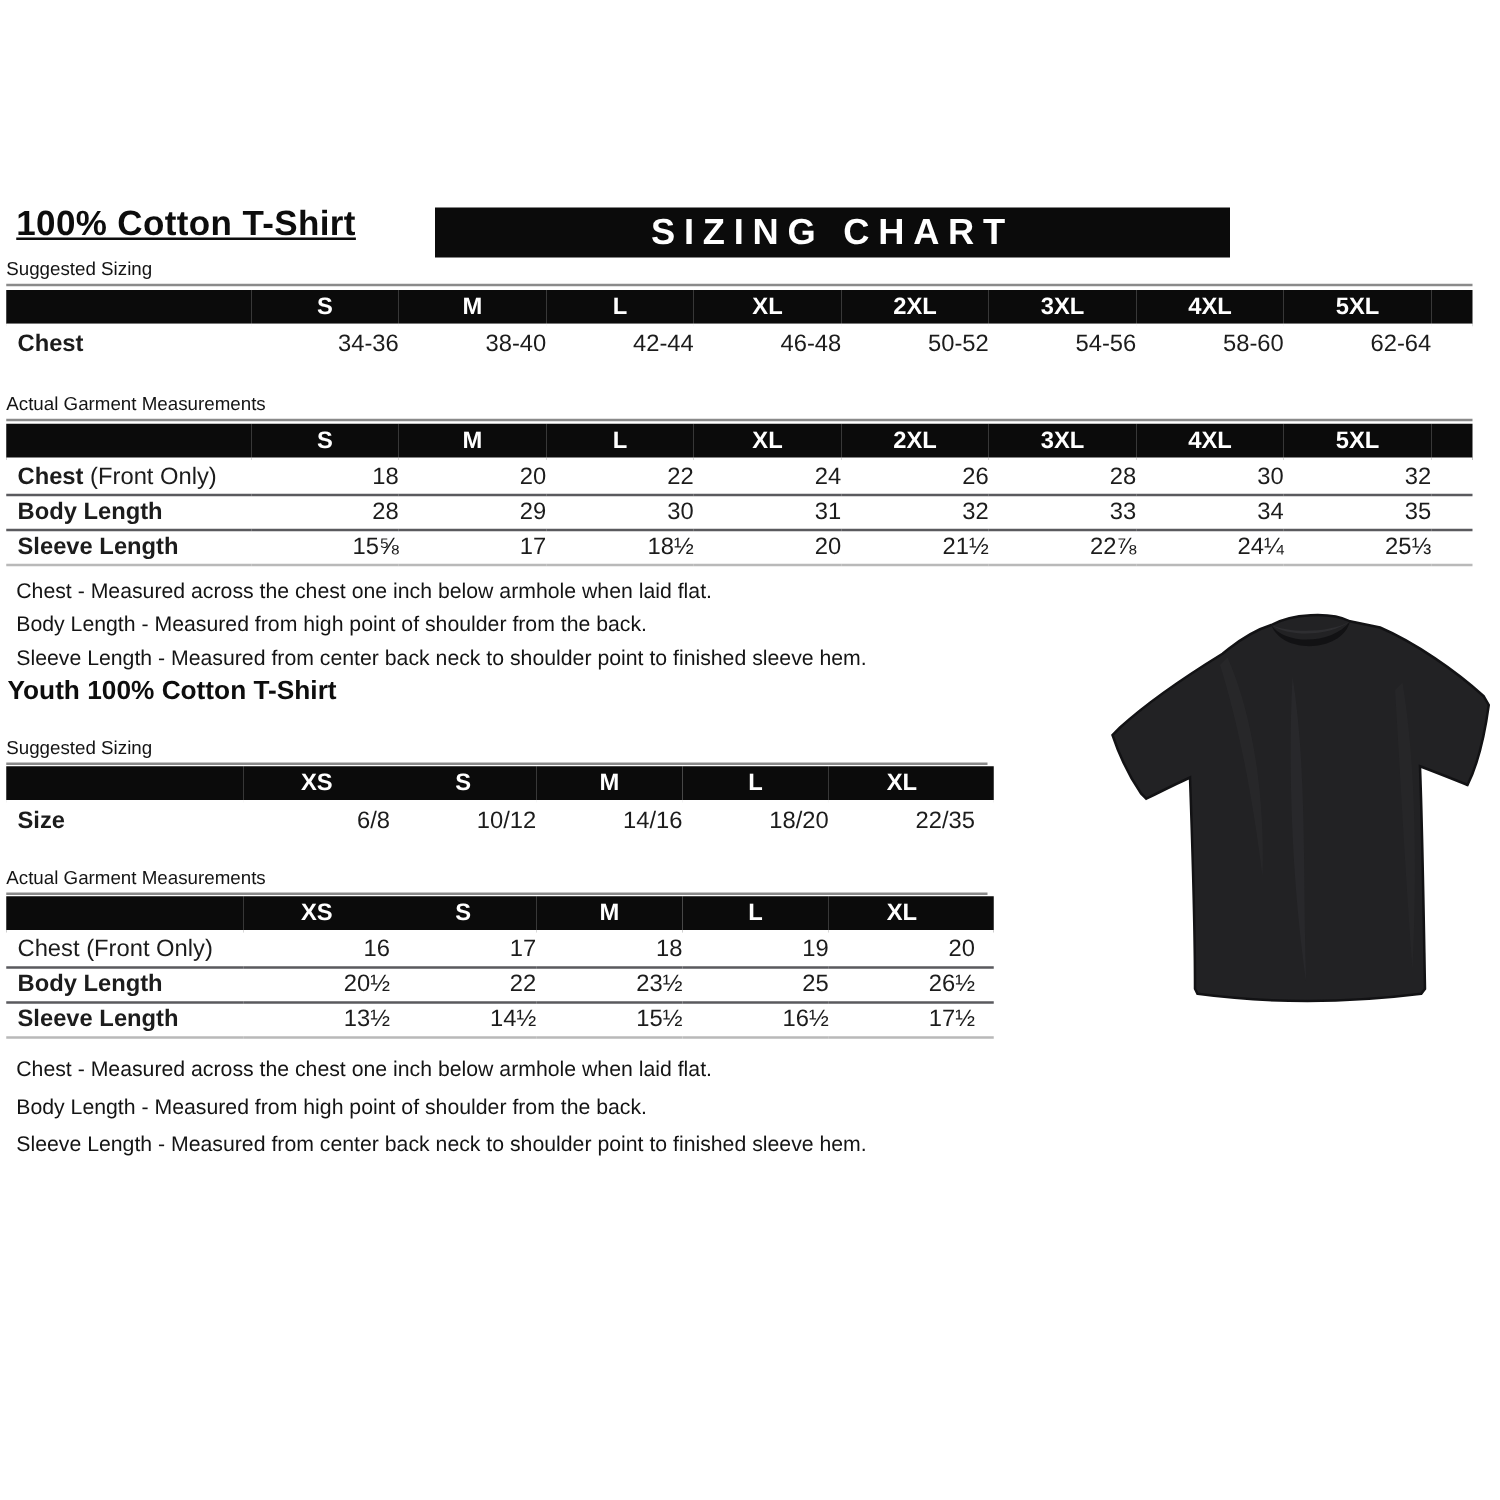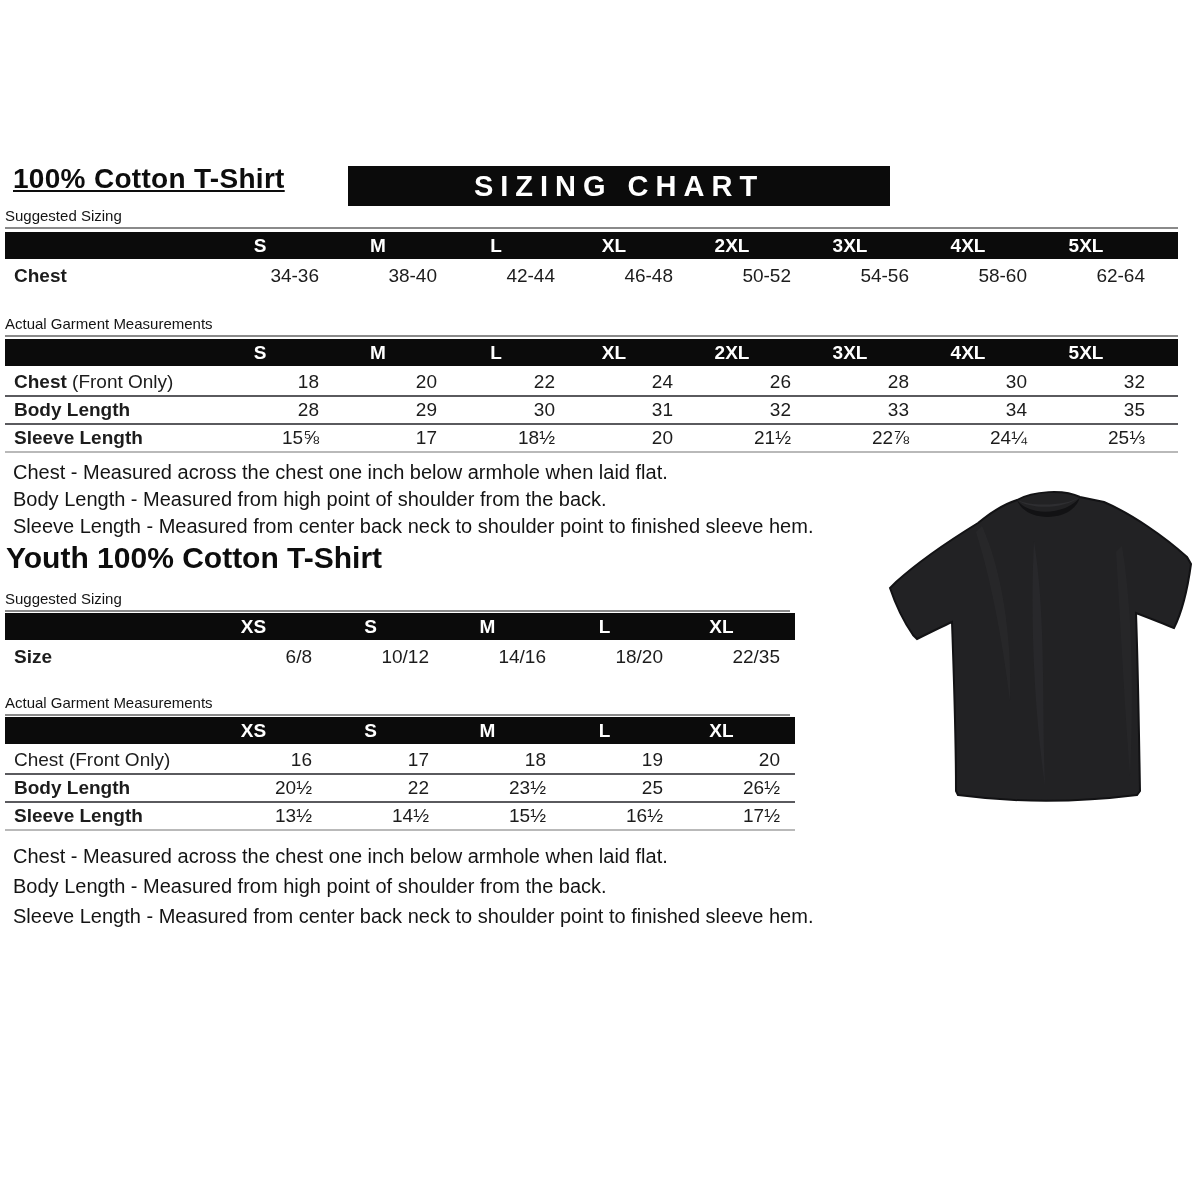--- a/index.html
+++ b/index.html
@@ -2,23 +2,23 @@
 <html><head>
 <meta charset="utf-8">
 <style>
   html,body{margin:0;padding:0;background:#ffffff;}
   .page{
     position:relative;width:1200px;height:1200px;background:#ffffff;overflow:hidden;
     font-family:"Liberation Sans","DejaVu Sans",sans-serif;color:#111;
   }
   
   .main-title{position:absolute;left:13px;top:163px;font-size:28px;font-weight:700;letter-spacing:.3px;color:#0d0d0d;white-space:nowrap;text-decoration:underline;}
-  .banner{position:absolute;left:348px;top:166px;width:542px;height:40px;background:#0b0b0b;
+  .banner{position:absolute;left:348px;top:166px;width:636px;height:40px;background:#0b0b0b;
     display:flex;align-items:center;justify-content:center;color:#fff;font-size:29px;font-weight:800;letter-spacing:7px;white-space:nowrap;}
-  .youth-title{position:absolute;left:6px;top:541px;font-size:30px;font-weight:700;color:#0d0d0d;white-space:nowrap;}
+  .youth-title{position:absolute;left:6px;top:541px;font-size:21px;font-weight:700;color:#0d0d0d;white-space:nowrap;}
   .section-label{position:absolute;font-size:15px;color:#141414;border-bottom:2px solid #8a8a8a;padding-bottom:3px;}
   .w-adult{left:5px;width:1173px;}
   .w-youth{left:5px;width:785px;}
   
   table.sizes{position:absolute;border-collapse:collapse;table-layout:fixed;}
   table.sizes thead th{background:#0b0b0b;color:#ffffff;font-weight:700;font-size:19px;height:27px;
     text-align:center;border-bottom:3px solid #ffffff;padding:0;}
   table.sizes td{font-size:19px;color:#1c1c1c;padding:0;}
   table.sizes td.val{text-align:right;}
   table.sizes td.label-cell{text-align:left;padding-left:9px;white-space:nowrap;}
@@ -38,21 +38,21 @@
   #youth-suggested-table{top:613px;}
   #youth-measurements-table{top:717px;}
   #adult-suggested-label{top:207px;}
   #adult-measurements-label{top:315px;}
   #youth-suggested-label{top:590px;}
   #youth-measurements-label{top:694px;}
   
   .notes{position:absolute;left:13px;}
   #adult-notes{top:459px;}
   #youth-notes{top:841px;}
-  .note-line{font-size:20px;color:#141414;white-space:nowrap;}
+  .note-line{font-size:17px;color:#141414;white-space:nowrap;}
   #adult-notes .note-line{line-height:27px;}
   #youth-notes .note-line{line-height:30px;}
   
   .tshirt-wrap{position:absolute;left:884px;top:486px;width:316px;height:318px;}
 </style>
 </head>
 <body>
 
 <div class="page">
 

